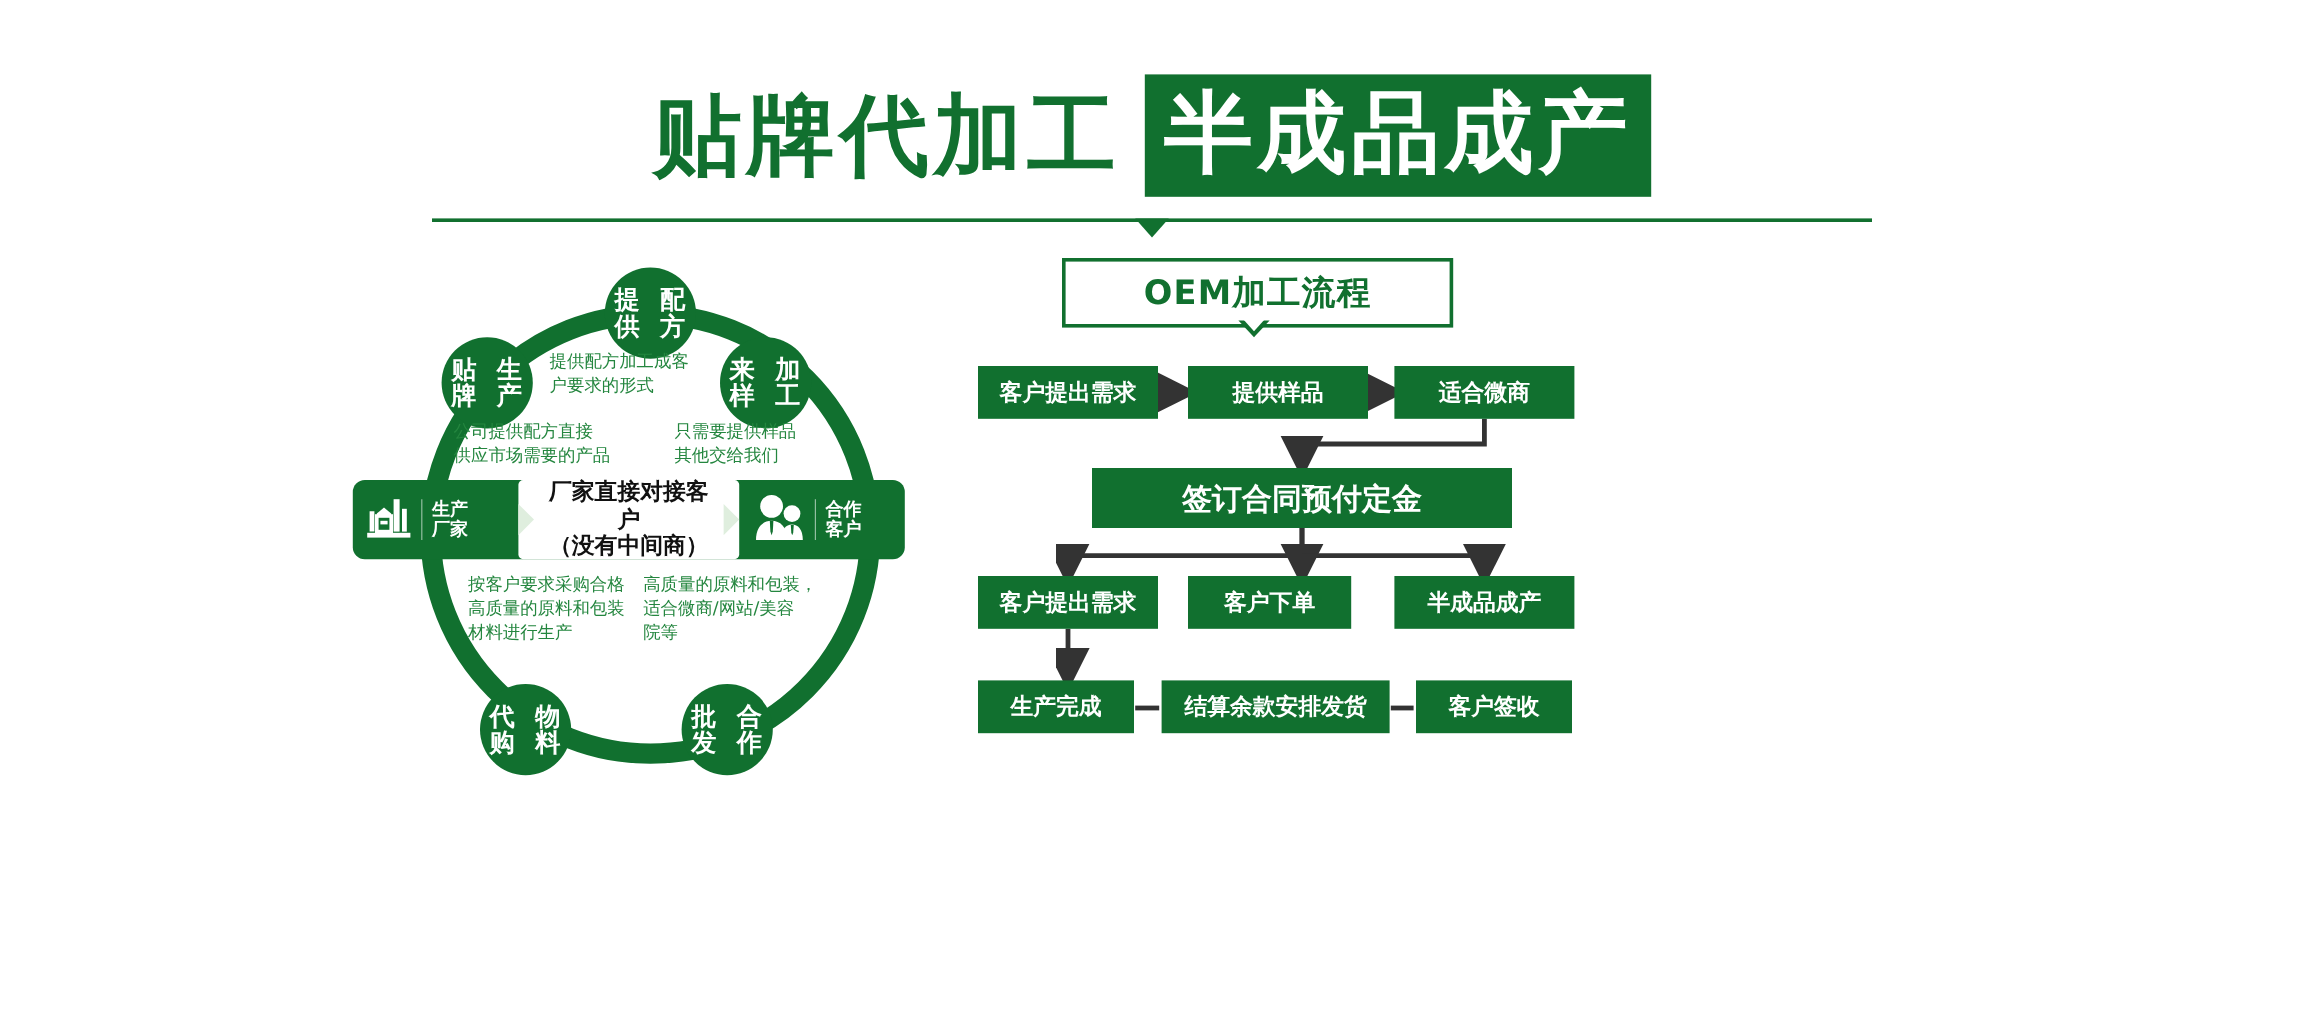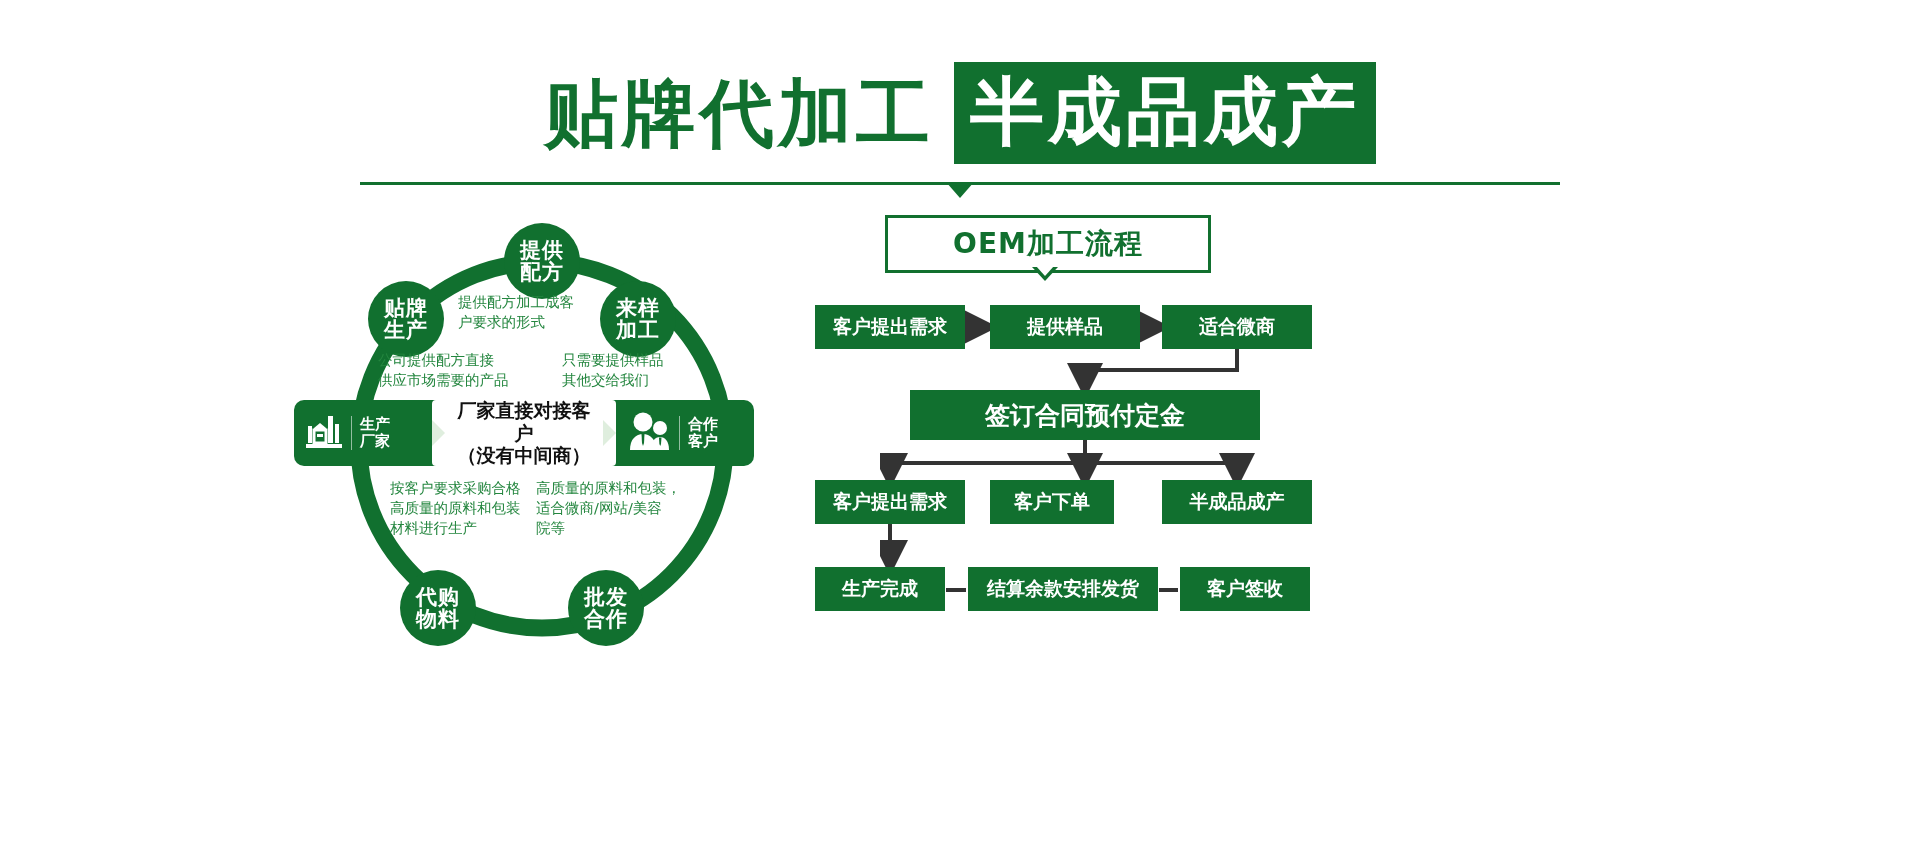--- a/index.html
+++ b/index.html
@@ -48,21 +48,21 @@
 
   
   .circle-area{position:absolute;left:290px;top:250px;width:560px;height:420px;}
   .ring-svg{position:absolute;left:0;top:0;}
 
   .node{
     position:absolute;
     background:#11702f;
     color:#fff;
     border-radius:50%;
-    display:flex;flex-direction:column;align-items:center;justify-content:center;
+    display:flex;flex-direction:row;align-items:center;justify-content:center;
     font-weight:bold;line-height:1.06;
     text-align:center;
     font-size:21px;
     letter-spacing:1px;
     font-family:"DejaVu Sans","Liberation Sans",sans-serif;
   }
   .node span{display:block;}
   .n-top{width:76px;height:76px;left:214px;top:-27px;}
   .n-tl{width:76px;height:76px;left:78px;top:31px;}
   .n-tr{width:76px;height:76px;left:310px;top:31px;}
@@ -142,21 +142,21 @@
   .fbox.big{font-size:25px;height:50px;}
 
   
   #b-r1c1{left:-65px;top:90px;width:150px;}
   #b-r1c2{left:110px;top:90px;width:150px;}
   #b-r1c3{left:282px;top:90px;width:150px;}
   
   #b-r2{left:30px;top:175px;width:350px;}
   
   #b-r3c1{left:-65px;top:265px;width:150px;}
-  #b-r3c2{left:110px;top:265px;width:124px;}
+  #b-r3c2{left:110px;top:265px;width:136px;}
   #b-r3c3{left:282px;top:265px;width:150px;}
   
   #b-r4c1{left:-65px;top:352px;width:130px;}
   #b-r4c2{left:88px;top:352px;width:190px;}
   #b-r4c3{left:300px;top:352px;width:130px;}
 
   .flow-svg{position:absolute;left:0;top:0;pointer-events:none;}
 </style>
 </head>
 <body>

